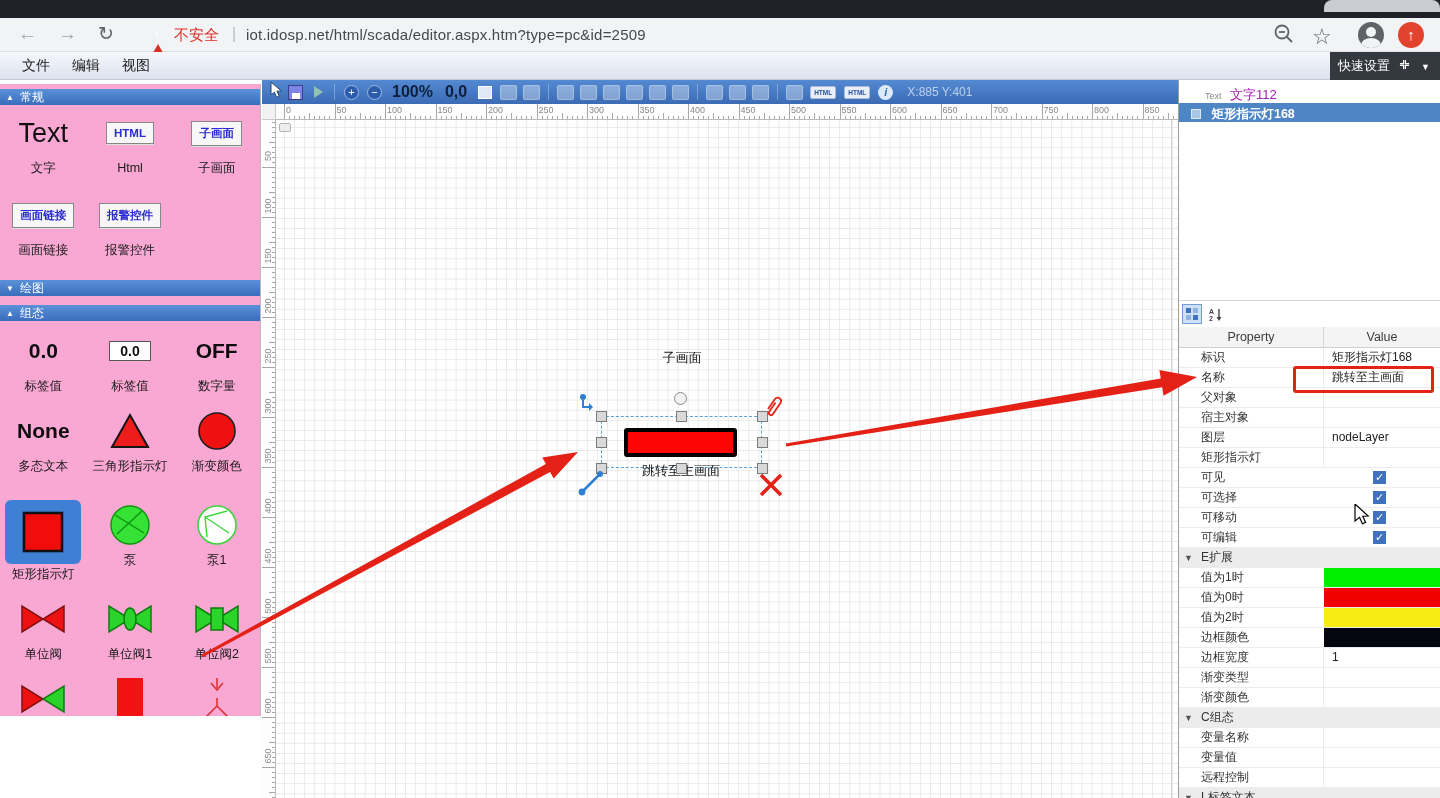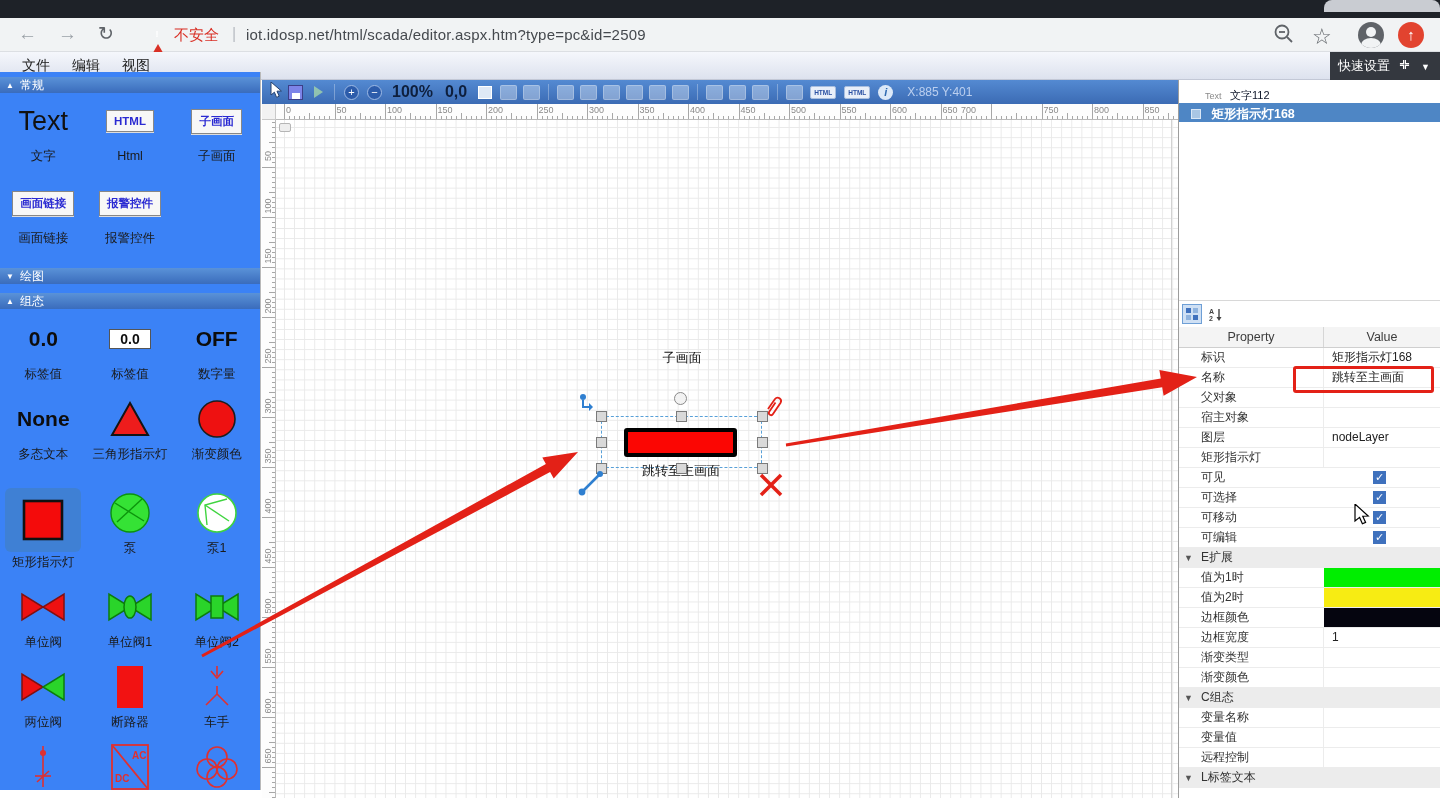--- a/index.html
+++ b/index.html
@@ -25,21 +25,21 @@
   #update-icon { width:26px; height:26px; border-radius:50%; background:#e2432f; top:22px; color:#fff; text-align:center; font-size:15px; line-height:26px; font-weight:bold; }
 
   
   #menu-bar { left:0; top:52px; width:1440px; height:28px; background:linear-gradient(#f5f7fc,#dde2ee); border-bottom:1px solid #c3c8d6; }
   .menu-item { display:inline-block; font-size:14px; color:#1b1b1b; line-height:27px; margin-left:22px; cursor:default; }
   #quick-settings { left:1330px; top:52px; width:110px; height:28px; background:#34383f; color:#fff; }
   #quick-settings .qs-label { font-size:13px; line-height:28px; margin-left:8px; }
   #quick-settings .qs-caret { font-size:9px; margin-left:6px; }
 
   
-  #sidebar { left:0; top:72px; width:261px; height:718px; background:#3b82f6; border-right:1px solid #b9b9b9; overflow:hidden; }
+  #sidebar { left:0; top:84px; width:261px; height:632px; background:#f9a8d4; border-right:1px solid #b9b9b9; overflow:hidden; }
   .sec-header { position:absolute; left:0; width:260px; height:16px; background:linear-gradient(#5a92d8,#3a6cbc); color:#fff; font-size:12px; line-height:16px; padding-left:6px; }
   .sec-header .tri { display:inline-block; font-size:8px; margin-right:6px; position:relative; top:-1px; }
   .tile-grid { position:absolute; left:0; width:260px; display:grid; grid-template-columns:1fr 1fr 1fr; justify-items:center; }
   .tile { display:flex; flex-direction:column; align-items:center; width:84px; }
   .tile-preview { height:50px; display:flex; align-items:center; justify-content:center; }
   .tile-preview.sel { background:#3f80d4; border-radius:6px; width:76px; height:64px; }
   .tile-label { font-size:12.5px; color:#1a1a1a; text-align:center; line-height:1.25; margin-top:3px; max-width:78px; }
   .pv-text { font-size:27px; color:#111; }
   .pv-btn { border:1px solid #878787; background:#f7f7f7; color:#2a2ad2; font-weight:bold; font-size:11.5px; padding:4px 7px; box-shadow:0 1px 0 #ddd; white-space:nowrap; }
   .pv-bold { font-size:21px; font-weight:bold; color:#0d0d0d; }
@@ -83,21 +83,21 @@
 
   
   #name-highlight-box { left:1293px; top:366px; width:141px; height:27px; border:3px solid #e32117; border-radius:3px; z-index:40; }
   #anno-svg { left:0; top:0; width:1440px; height:798px; z-index:38; pointer-events:none; }
   #cursor-svg { left:1354px; top:504px; z-index:60; pointer-events:none; }
 
   
   #inspector { left:1178px; top:80px; width:262px; height:718px; background:#fff; border-left:1px solid #9d9d9d; }
   #tree-item-0 { left:1179px; top:84px; width:261px; height:19px; }
   #tree-item-0 .t-icon { font-size:9px; color:#8a8a8a; margin-left:26px; }
-  #tree-item-0 .t-label { font-size:11px; color:#0f172a; margin-left:4px;margin-top:20px; }
+  #tree-item-0 .t-label { font-size:13px; color:#a21caf; margin-left:4px;margin-top:20px; }
   #tree-item-1 { left:1179px; top:103px; width:261px; height:19px; background:#4e86c5; color:#fff; }
   #tree-item-1 .t-sq { display:inline-block; width:10px; height:10px; background:#a9c6e4; border:1px solid #d9e7f6; margin-left:12px; position:relative; top:1px; }
   #tree-item-1 .t-label { font-size:12.5px; font-weight:bold; margin-left:6px; }
   #tree-item-0, #tree-item-1 { line-height:19px; }
   #pg-toolbar { left:1179px; top:300px; width:261px; height:27px; background:#fff; border-top:1px solid #d8d8d8; display:flex; align-items:center; }
   .pg-tool { width:20px; height:20px; margin-left:3px; display:flex; align-items:center; justify-content:center; }
   .pg-tool.on { background:#cfe0f4; border:1px solid #6e9fd6; }
   #pg-header { left:1179px; top:327px; width:261px; height:21px; background:#f4f4f4; border-bottom:1px solid #cfcfcf; font-size:12.5px; color:#3c3c3c; }
   #pg-header .ph-l { position:absolute; left:0; width:144px; text-align:center; line-height:20px; }
   #pg-header .ph-r { position:absolute; left:144px; width:117px; text-align:center; line-height:20px; border-left:1px solid #d6d6d6; }
@@ -547,21 +547,21 @@
     <span class="tickh" style="left: 669.55px; height: 3.5px;"></span>
     <span class="tickh" style="left: 674.6px; height: 3.5px;"></span>
     <span class="tickh" style="left: 679.65px; height: 3.5px;"></span>
     <span class="tickh" style="left: 684.7px; height: 3.5px;"></span>
     <span class="tickh" style="left: 689.75px; height: 6px;"></span>
     <span class="tickh" style="left: 694.8px; height: 3.5px;"></span>
     <span class="tickh" style="left: 699.85px; height: 3.5px;"></span>
     <span class="tickh" style="left: 704.9px; height: 3.5px;"></span>
     <span class="tickh" style="left: 709.95px; height: 3.5px;"></span>
     <span class="tickh" style="left: 715px; height: 16px;"></span>
-    <span class="tickh-label" style="left: 685px;">700</span>
+    <span class="tickh-label" style="left: 717px;">700</span>
     <span class="tickh" style="left: 720.05px; height: 3.5px;"></span>
     <span class="tickh" style="left: 725.1px; height: 3.5px;"></span>
     <span class="tickh" style="left: 730.15px; height: 3.5px;"></span>
     <span class="tickh" style="left: 735.2px; height: 3.5px;"></span>
     <span class="tickh" style="left: 740.25px; height: 6px;"></span>
     <span class="tickh" style="left: 745.3px; height: 3.5px;"></span>
     <span class="tickh" style="left: 750.35px; height: 3.5px;"></span>
     <span class="tickh" style="left: 755.4px; height: 3.5px;"></span>
     <span class="tickh" style="left: 760.45px; height: 3.5px;"></span>
     <span class="tickh" style="left: 765.5px; height: 16px;"></span>
@@ -866,20 +866,24 @@
     </div>
     <div class="prow group">
       <span class="ptri">▼</span>
       <span class="pl">E扩展</span>
     </div>
     <div class="prow">
       <span class="pl">值为1时</span>
       <span class="pswatch" style="background: rgb(0, 238, 0);"></span>
     </div>
     <div class="prow">
+      <span class="pl">值为0时</span>
+      <span class="pswatch" style="background: rgb(242, 0, 0);"></span>
+    </div>
+    <div class="prow">
       <span class="pl">值为2时</span>
       <span class="pswatch" style="background: rgb(247, 236, 19);"></span>
     </div>
     <div class="prow">
       <span class="pl">边框颜色</span>
       <span class="pswatch" style="background: rgb(5, 5, 15);"></span>
     </div>
     <div class="prow">
       <span class="pl">边框宽度</span>
       <span class="pv">1</span>

